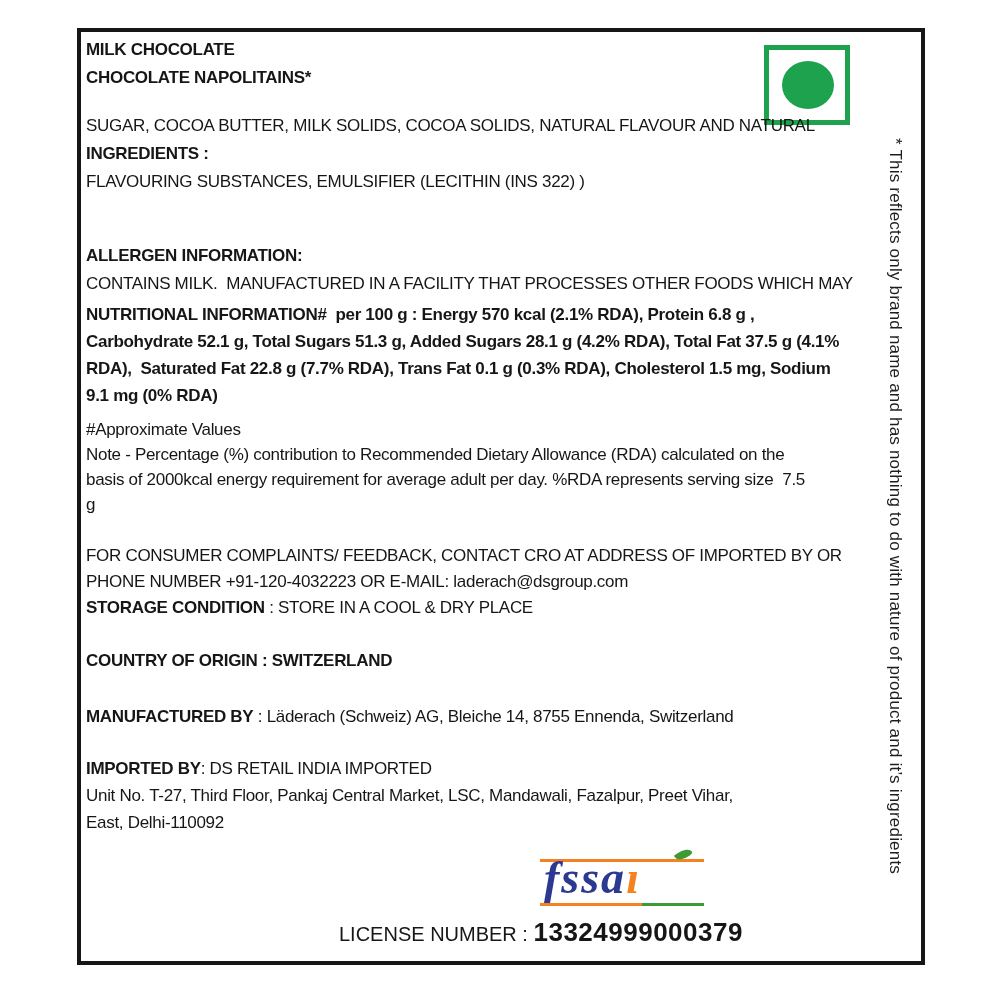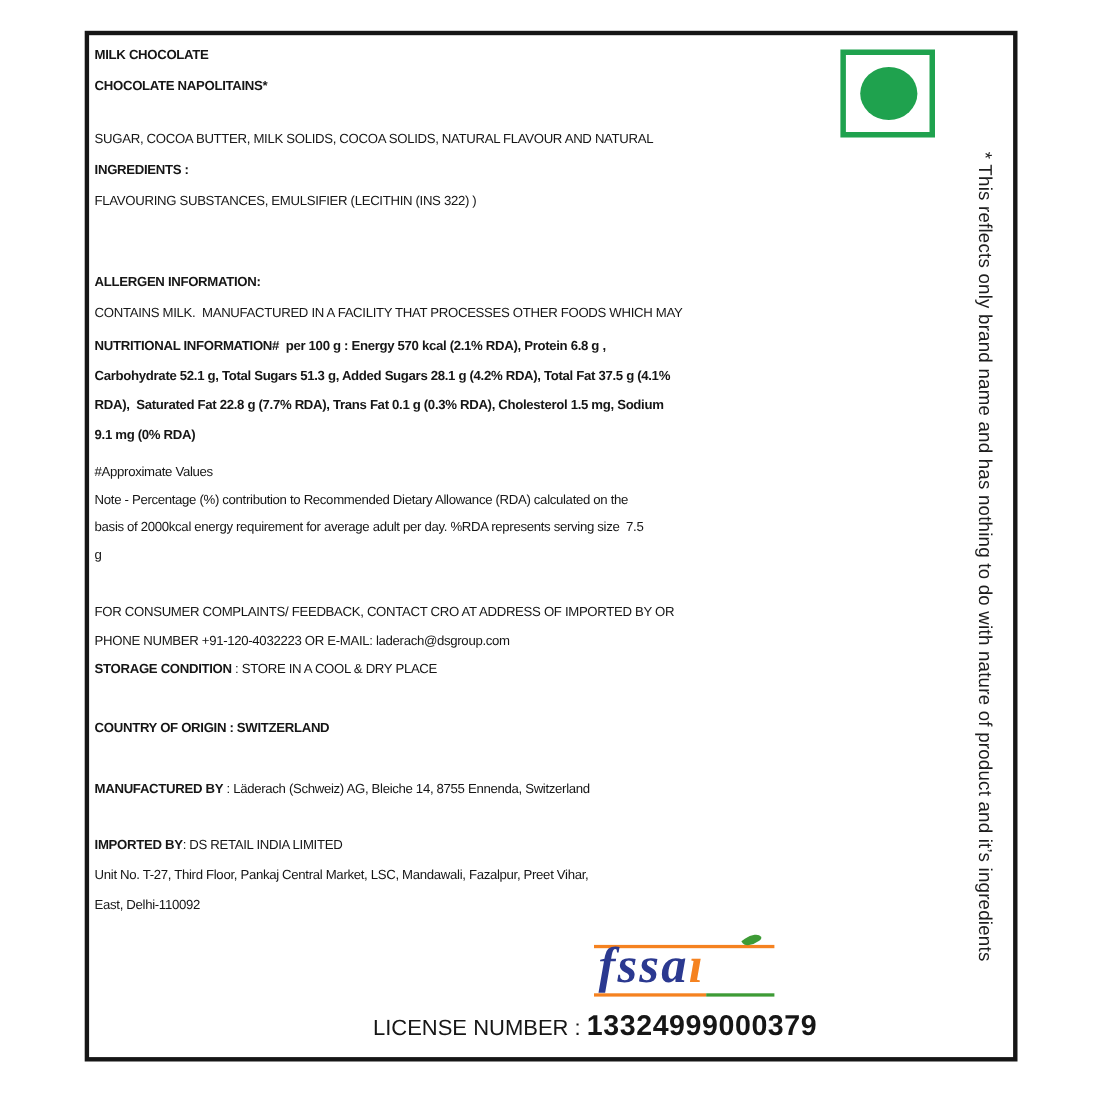--- a/index.html
+++ b/index.html
@@ -1,20 +1,20 @@
 <!DOCTYPE html>
 <html><head>
 <meta charset="utf-8">
 <style>
   html,body{margin:0;padding:0;background:#ffffff;width:1000px;height:1000px;
     font-family:"Liberation Sans",sans-serif;color:#161616;}
   .label-box{position:absolute;left:77px;top:28px;width:848px;height:937px;
     border:4px solid #161616;box-sizing:border-box;background:#ffffff;}
   .content{position:absolute;left:5px;top:2px;width:780px;}
-  .line{white-space:pre;line-height:28px;font-size:12px;letter-spacing:-0.3px;}
+  .line{white-space:pre;line-height:28px;font-size:17px;letter-spacing:-0.3px;}
   .b{font-weight:bold;}
   .block-title{margin-top:2px;}
   .block-title .line{font-weight:bold;}
   .block-ingredients{margin-top:20px;}
   .block-allergen{margin-top:46px;}
   .block-nutrition{margin-top:3px;font-weight:bold;}
   .block-nutrition .line{line-height:27px;}
   .block-approx{margin-top:8px;}
   .block-approx .line{line-height:25px;}
   .block-consumer{margin-top:26px;}
@@ -102,21 +102,21 @@
 
     <div class="block-country">
       <div class="line b">COUNTRY OF ORIGIN : SWITZERLAND</div>
     </div>
 
     <div class="block-manufacturer">
       <div class="line"><span class="b">MANUFACTURED BY</span><span> : Läderach (Schweiz) AG, Bleiche 14, 8755 Ennenda, Switzerland</span></div>
     </div>
 
     <div class="block-importer">
-      <div class="line"><span class="b">IMPORTED BY</span><span>: DS RETAIL INDIA LIMITED</span></div>
+      <div class="line"><span class="b">IMPORTED BY</span><span>: DS RETAIL INDIA IMPORTED</span></div>
       <div class="line">Unit No. T-27, Third Floor, Pankaj Central Market, LSC, Mandawali, Fazalpur, Preet Vihar,</div>
       <div class="line">East, Delhi-110092</div>
     </div>
 
     <div class="fssai-logo">
       <div class="fssai-topline"></div>
       <div class="fssai-word"><span>fssa</span><span class="fssai-i">ı</span></div>
       <div class="fssai-leaf"></div>
       <div class="fssai-bottomline">
         <span class="fssai-seg-orange"></span>

